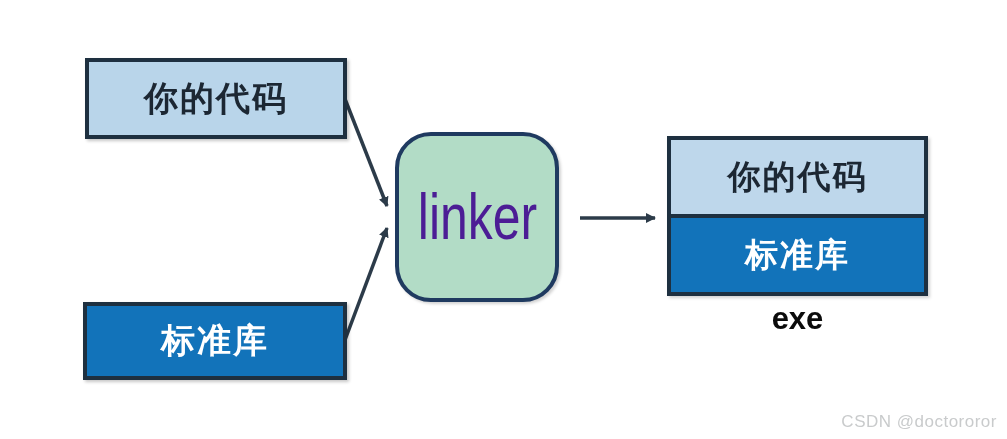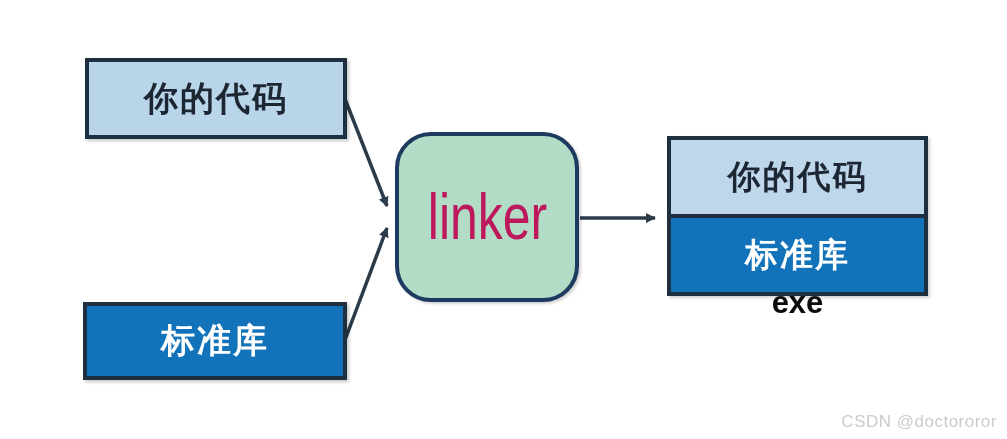--- a/index.html
+++ b/index.html
@@ -34,25 +34,25 @@
   }
   .node-std-lib {
     left: 83px; top: 302px; width: 264px; height: 78px;
     background: #1273ba;
     border: 4px solid #1e3040;
     color: #ffffff;
     font-size: 34px; font-weight: 700; letter-spacing: 2px;
     box-shadow: 2px 2px 3px rgba(0,0,0,0.22);
   }
   .node-linker {
-    left: 395px; top: 132px; width: 184px; height: 170px;
+    left: 395px; top: 132px; width: 164px; height: 170px;
     background: #b2dcc6;
     border: 4px solid #1f3a60;
     border-radius: 36px;
-    color: #be185d;
+    color: #4c1d95;
     box-shadow: 2px 2px 3px rgba(0,0,0,0.18);
   }
   .linker-text {
     font-size: 64px;
     font-weight: 400;
     transform: scaleX(0.78);
     white-space: nowrap;
   }
   .node-exe {
     left: 667px; top: 136px; width: 261px; height: 160px;
@@ -72,21 +72,21 @@
   }
   .exe-bottom {
     flex: 1;
     background: #1273ba;
     display: flex; align-items: center; justify-content: center;
     color: #ffffff;
     font-size: 33px; font-weight: 700; letter-spacing: 2px;
   }
   .exe-caption {
     position: absolute;
-    left: 667px; top: 285px; width: 261px;
+    left: 667px; top: 301px; width: 261px;
     text-align: center;
     font-size: 31px;
     font-weight: 700;
     color: #0b0b0b;
     z-index: 2;
   }
   .watermark {
     position: absolute;
     right: 10px; bottom: 7px;
     font-size: 17px;

